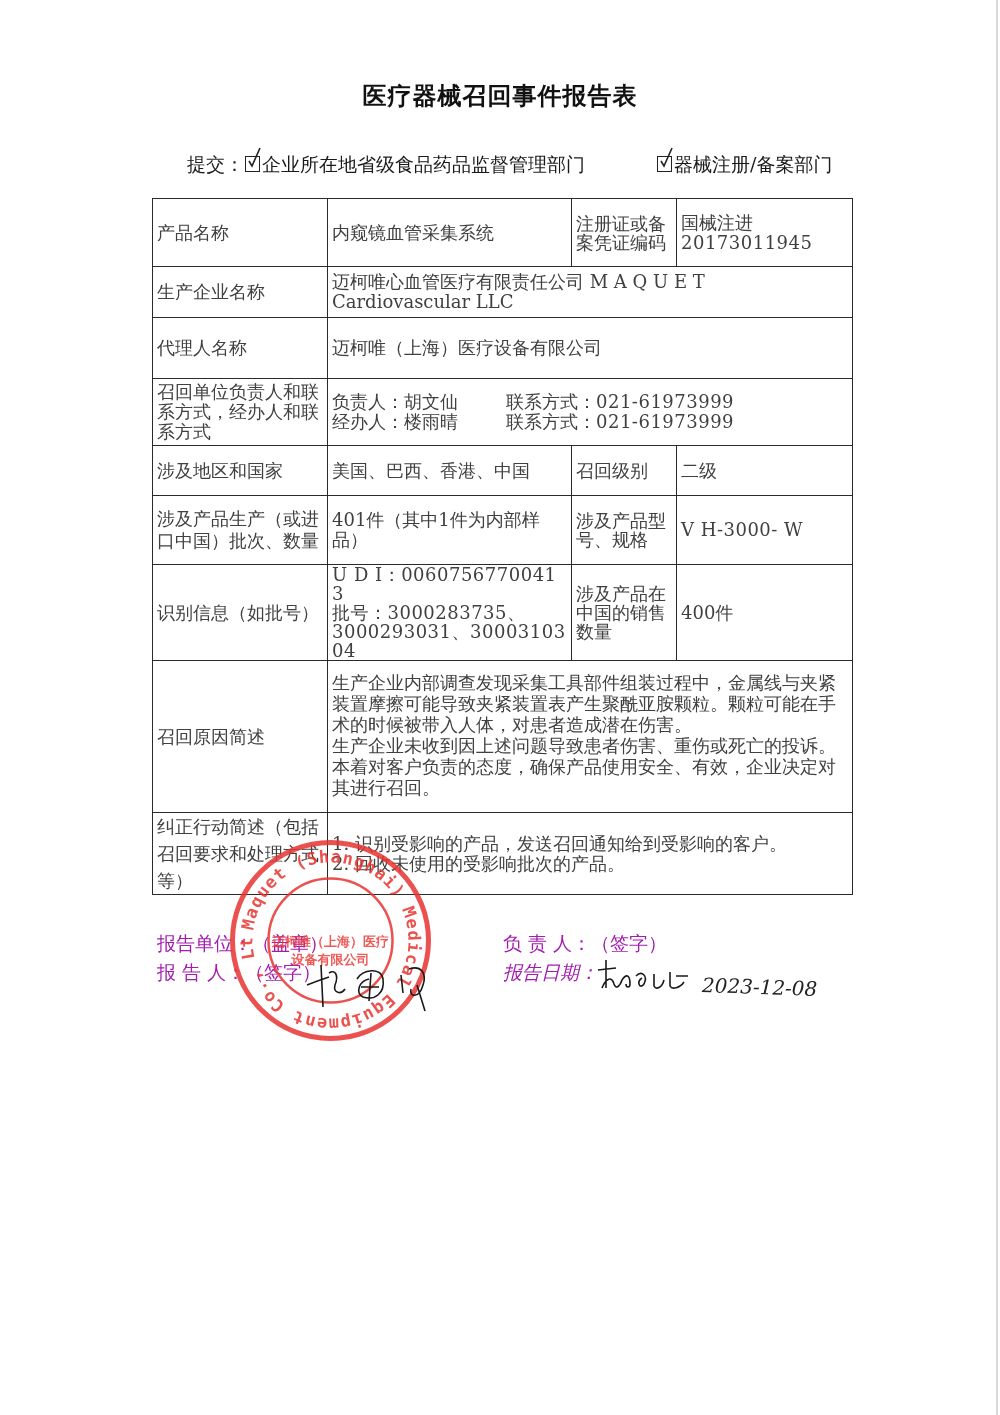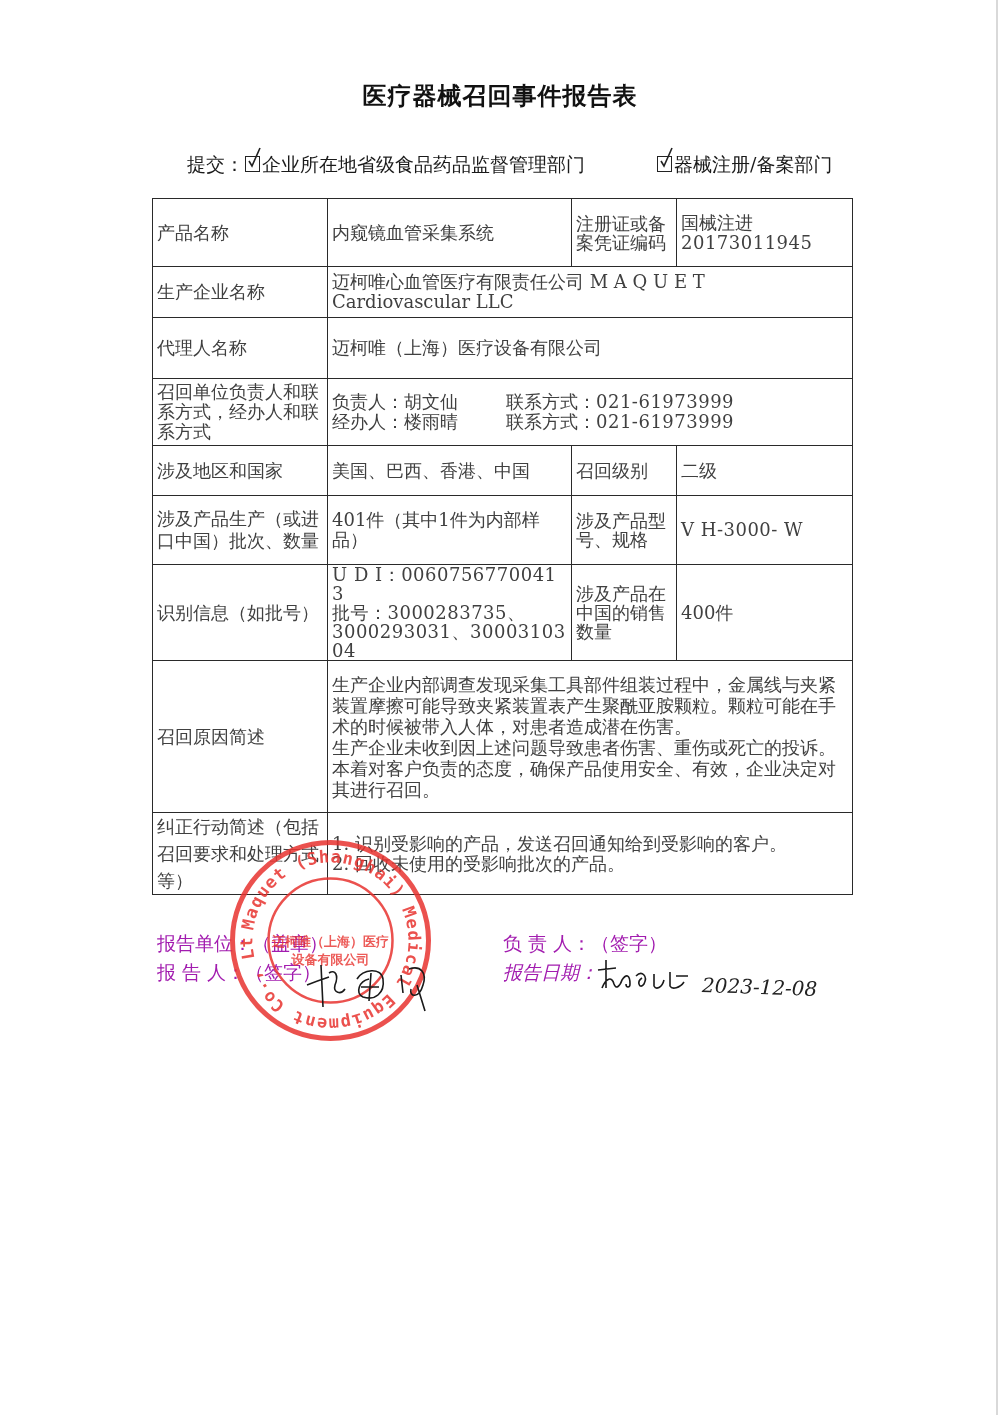--- a/index.html
+++ b/index.html
@@ -124,21 +124,21 @@
     <td style="line-height:19px;">
       <span class="p-line mono">U D I：00607567700413</span>
       <span class="p-line mono">批号：3000283735、</span>
       <span class="p-line mono">3000293031、3000310304</span>
     </td>
     <td style="line-height:19px;">涉及产品在中国的销售数量</td>
     <td>400件</td>
   </tr>
   <tr style="height:152px">
     <td>召回原因简述</td>
-    <td colspan="3" style="line-height:21px;">
+    <td colspan="3" style="line-height:21px;font-family:Liberation Mono, monospace;">
       <span class="p-line">生产企业内部调查发现采集工具部件组装过程中，金属线与夹紧装置摩擦可能导致夹紧装置表产生聚酰亚胺颗粒。颗粒可能在手术的时候被带入人体，对患者造成潜在伤害。</span>
       <span class="p-line">生产企业未收到因上述问题导致患者伤害、重伤或死亡的投诉。本着对客户负责的态度，确保产品使用安全、有效，企业决定对其进行召回。</span>
     </td>
   </tr>
   <tr style="height:63px">
     <td style="line-height:27px;">纠正行动简述（包括召回要求和处理方式等）</td>
     <td colspan="3">
       <span class="p-line">1. 识别受影响的产品，发送召回通知给到受影响的客户。</span>
       <span class="p-line">2. 回收未使用的受影响批次的产品。</span>
     </td>

